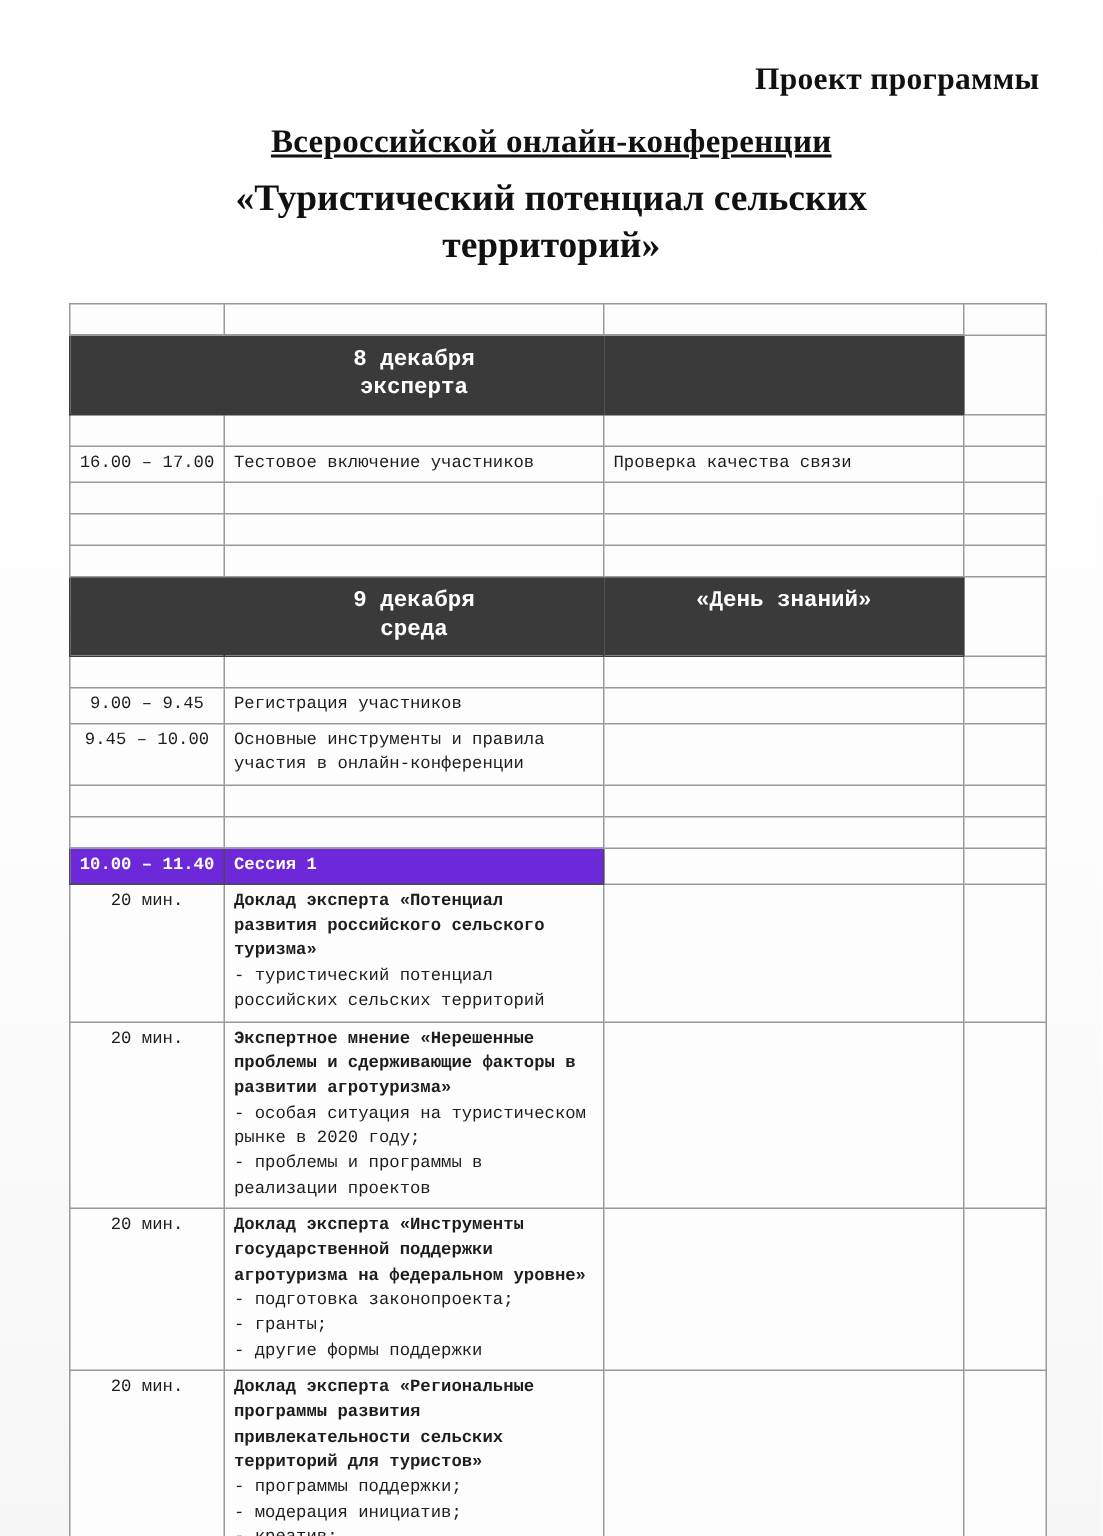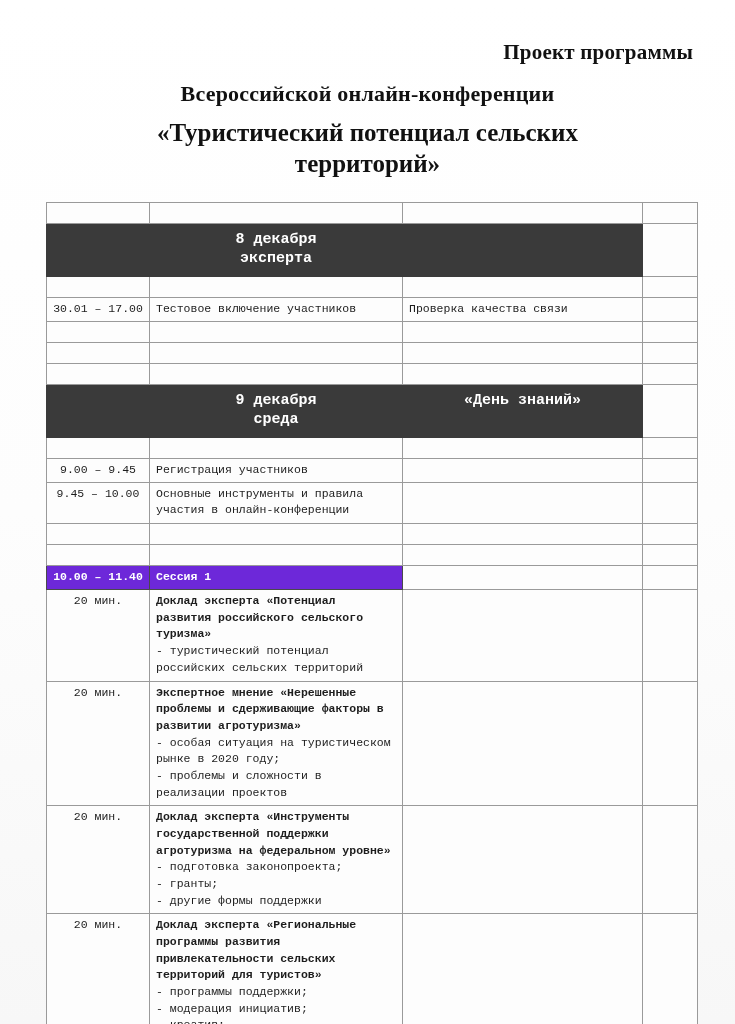--- a/index.html
+++ b/index.html
@@ -42,20 +42,21 @@
   .title-line-1 {
     font-size: 21px;
     letter-spacing: 0.2px;
     margin-bottom: 16px;
     text-align: right;
   }
   .title-line-2 {
     font-size: 22px;
     letter-spacing: 0.2px;
     margin-bottom: 10px;
+    text-decoration: underline;
   }
   .title-line-3 {
     font-size: 25px;
     line-height: 1.25;
     padding: 0 45px;
     margin-bottom: 4px;
     text-align: center;
   }
 
   table.program {
@@ -181,21 +182,21 @@
         </tr>
 
         <tr>
           <td class="empty"></td>
           <td class="empty"></td>
           <td class="empty"></td>
           <td class="empty"></td>
         </tr>
 
         <tr>
-          <td class="time">30.01 – 17.00</td>
+          <td class="time">16.00 – 17.00</td>
           <td>Тестовое включение участников</td>
           <td>Проверка качества связи</td>
           <td></td>
         </tr>
 
         <tr>
           <td class="empty"></td>
           <td class="empty"></td>
           <td class="empty"></td>
           <td class="empty"></td>
@@ -272,21 +273,21 @@
           </td>
           <td></td>
           <td></td>
         </tr>
 
         <tr>
           <td class="time">20 мин.</td>
           <td>
             <span class="item-head">Экспертное мнение «Нерешенные проблемы и сдерживающие факторы в развитии агротуризма»</span>
             <span class="item-sub">- особая ситуация на туристическом рынке в 2020 году;</span>
-            <span class="item-sub">- проблемы и сложности в реализации проектов</span>
+            <span class="item-sub">- проблемы и программы в реализации проектов</span>
           </td>
           <td></td>
           <td></td>
         </tr>
 
         <tr>
           <td class="time">20 мин.</td>
           <td>
             <span class="item-head">Доклад эксперта «Инструменты государственной поддержки агротуризма на федеральном уровне»</span>
             <span class="item-sub"> - подготовка законопроекта;</span>

